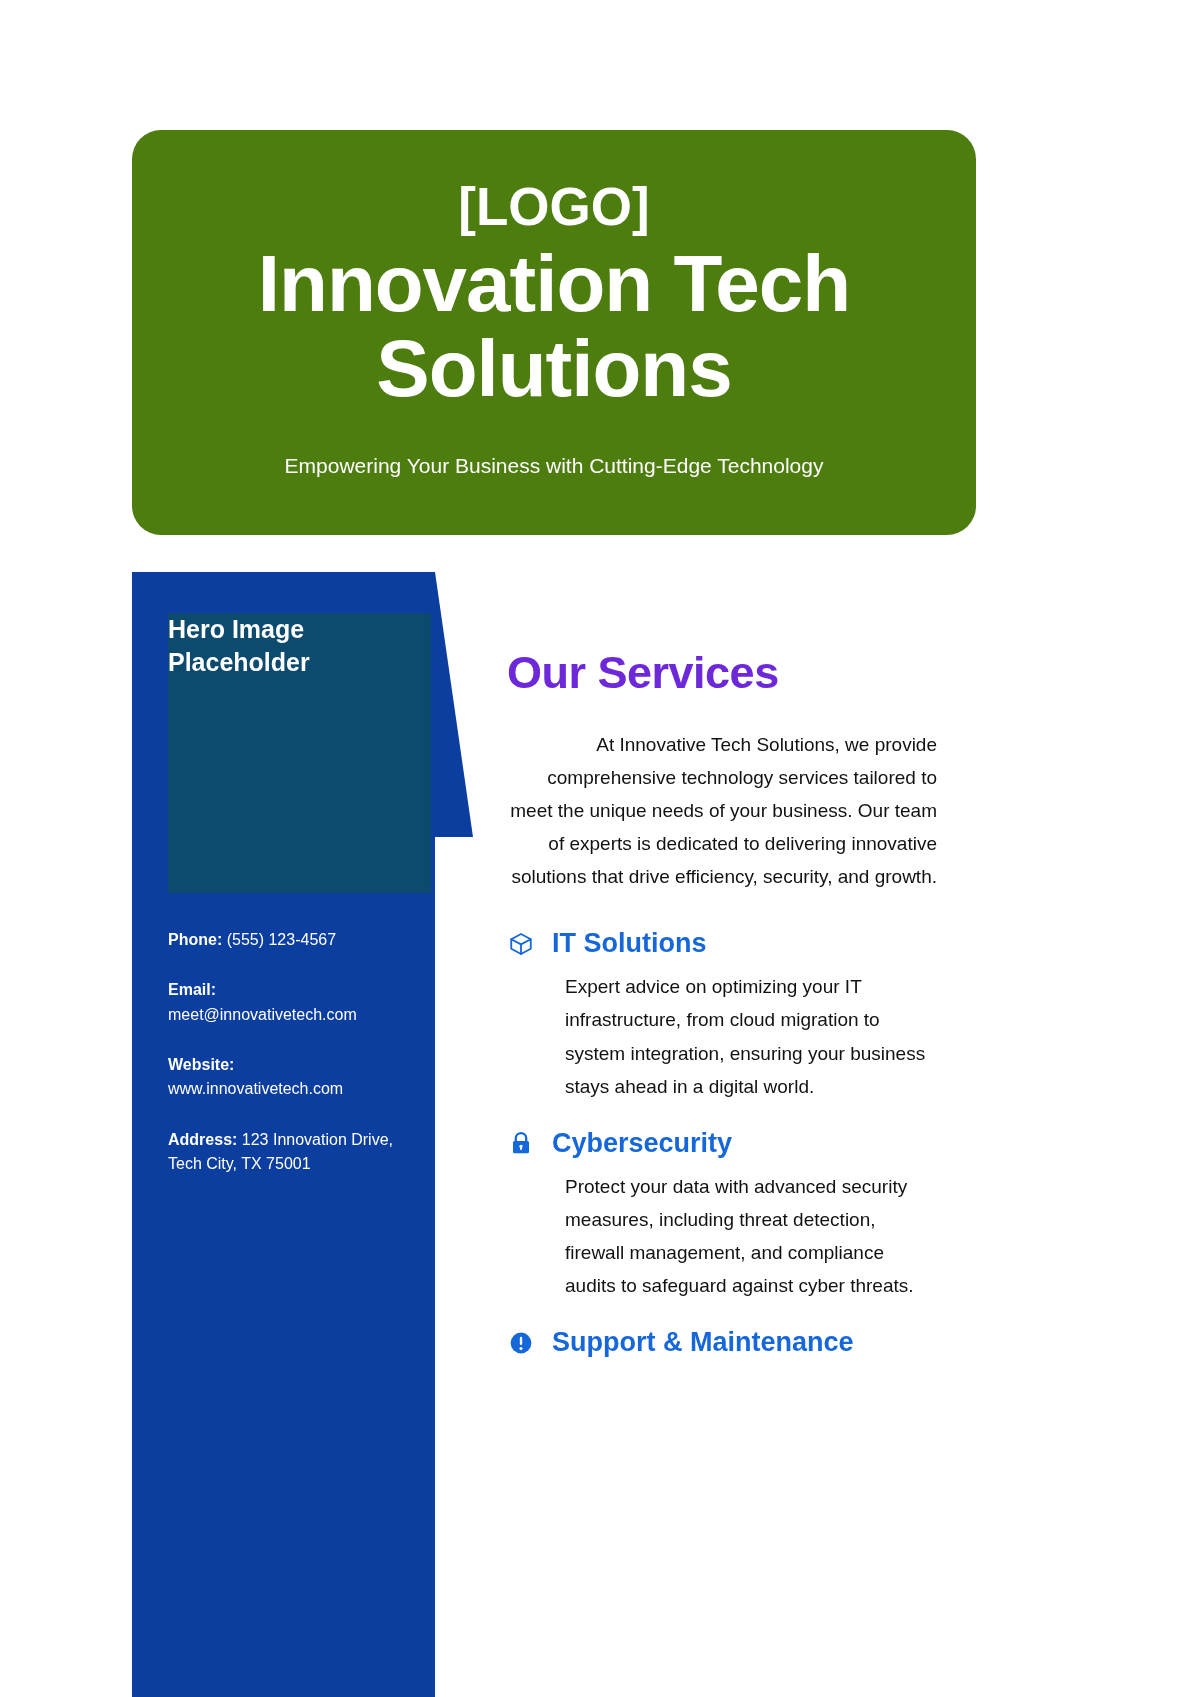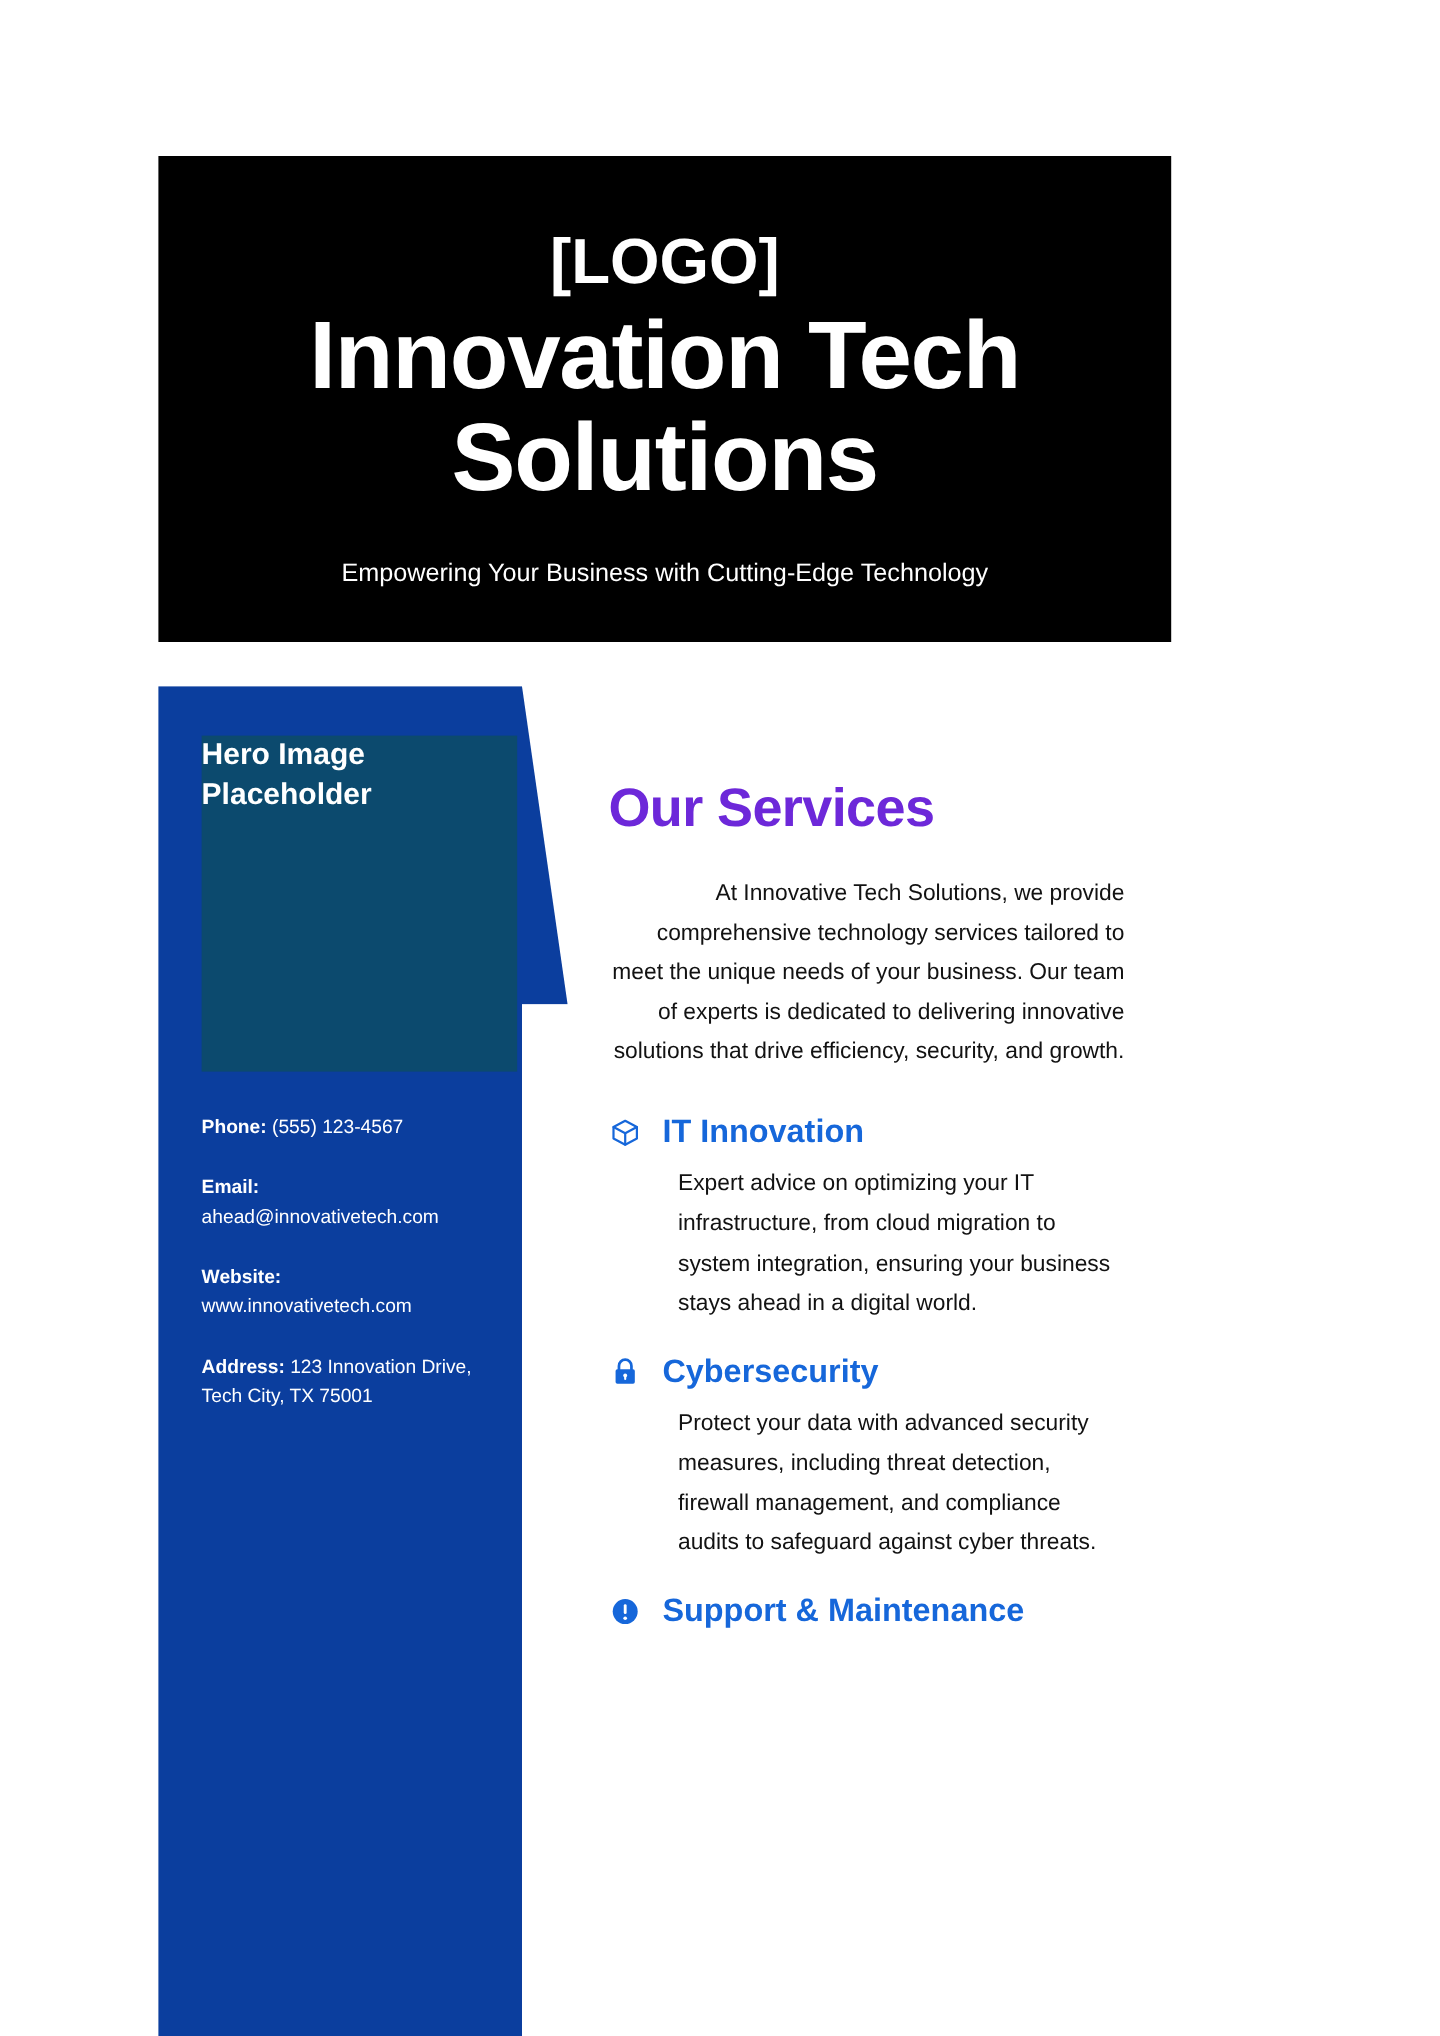--- a/index.html
+++ b/index.html
@@ -23,24 +23,25 @@
     height: 1697px;
   }
 
   
   .header-banner {
     position: absolute;
     left: 132px;
     top: 130px;
     width: 844px;
     height: 405px;
-    background: #000000;
+    background: #4d7c0f;
     box-sizing: border-box;
-    padding: 50px 40px 0 40px;
+    padding: 38px 40px 0 40px;
     text-align: center;
+    border-radius: 29px;
   }
   .logo-text {
     font-size: 53px;
     font-weight: bold;
     color: #ffffff;
     letter-spacing: 0px;
     line-height: 1.1;
     margin: 10px 0 6px 0;
   }
   .company-name {
@@ -195,21 +196,21 @@
   <div class="hero-placeholder">
     <div class="hero-placeholder-text">Hero Image Placeholder</div>
   </div>
 
   <div class="contact-block">
     <div class="contact-row">
       <span class="contact-label">Phone:</span><span> (555) 123-4567</span>
     </div>
     <div class="contact-row">
       <span class="contact-label">Email:</span><br>
-      <span>ahead@innovativetech.com</span>
+      <span>meet@innovativetech.com</span>
     </div>
     <div class="contact-row">
       <span class="contact-label">Website:</span><br>
       <span>www.innovativetech.com</span>
     </div>
     <div class="contact-row">
       <span class="contact-label">Address:</span><span> 123 Innovation Drive, Tech City, TX 75001</span>
     </div>
   </div>
 
@@ -219,21 +220,21 @@
 
     <div class="service-item">
       <div class="service-head">
         <span class="service-icon">
           <svg width="26" height="26" viewBox="0 0 24 24" fill="none" stroke="#1667DA" stroke-width="1.7" stroke-linecap="round" stroke-linejoin="round" xmlns="http://www.w3.org/2000/svg">
             <path d="M12 2.8 21 7.6v8.8L12 21.2 3 16.4V7.6z"></path>
             <path d="M3 7.6 12 12.4 21 7.6"></path>
             <path d="M12 12.4V21.2"></path>
           </svg>
         </span>
-        <span class="service-name">IT Innovation</span>
+        <span class="service-name">IT Solutions</span>
       </div>
       <p class="service-desc">Expert advice on optimizing your IT infrastructure, from cloud migration to system integration, ensuring your business stays ahead in a digital world.</p>
     </div>
 
     <div class="service-item">
       <div class="service-head">
         <span class="service-icon">
           <svg width="26" height="26" viewBox="0 0 24 24" xmlns="http://www.w3.org/2000/svg">
             <path d="M7.2 10.4V7.6a4.8 4.8 0 0 1 9.6 0v2.8" fill="none" stroke="#1667DA" stroke-width="2.1" stroke-linecap="round"></path>
             <rect x="4.6" y="10.2" width="14.8" height="11.2" rx="1.4" fill="#1667DA"></rect>

